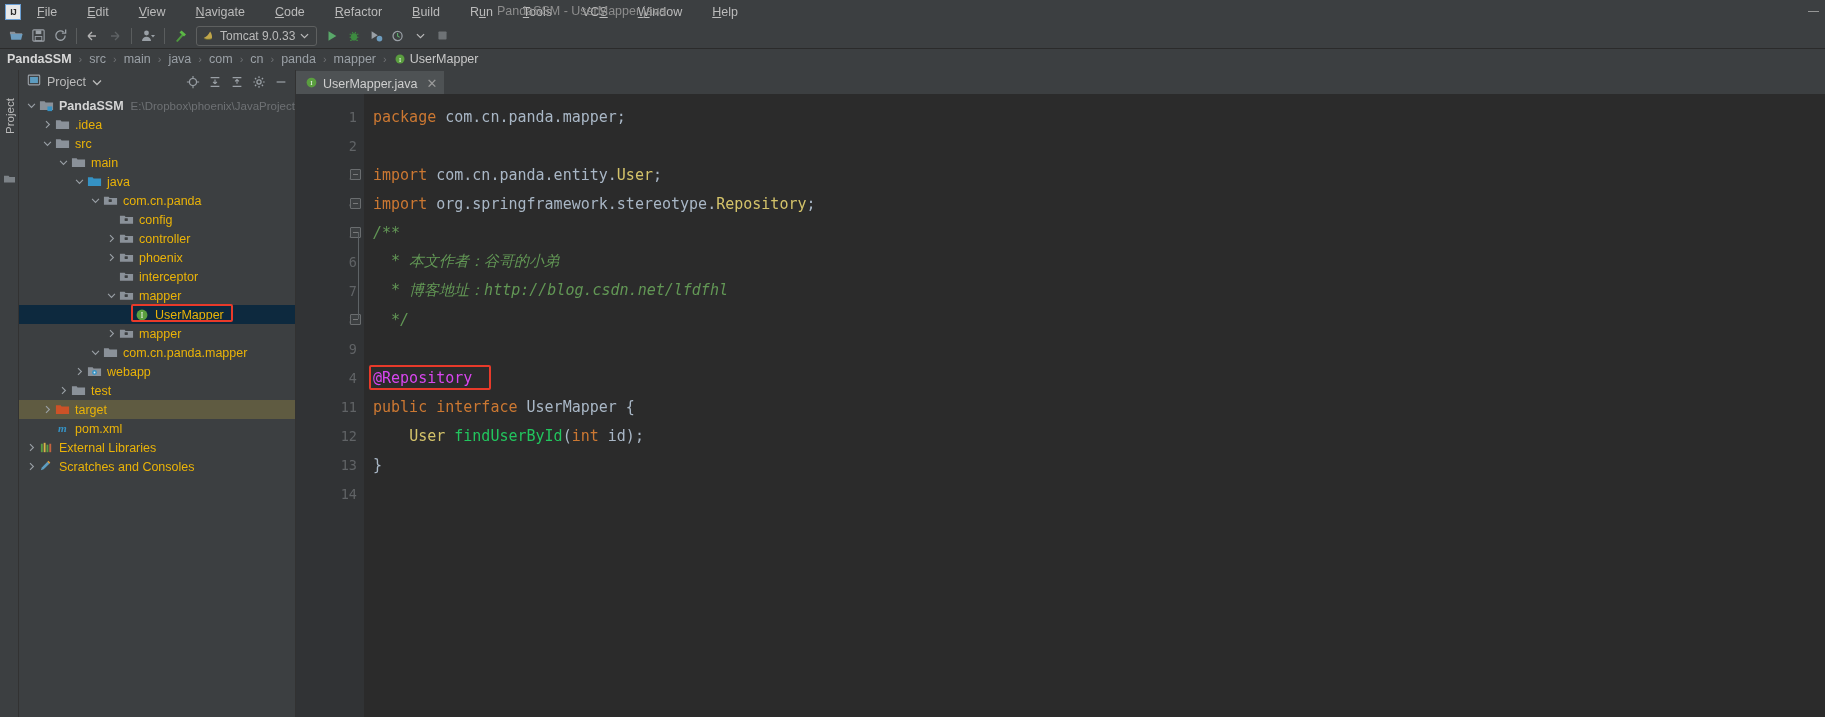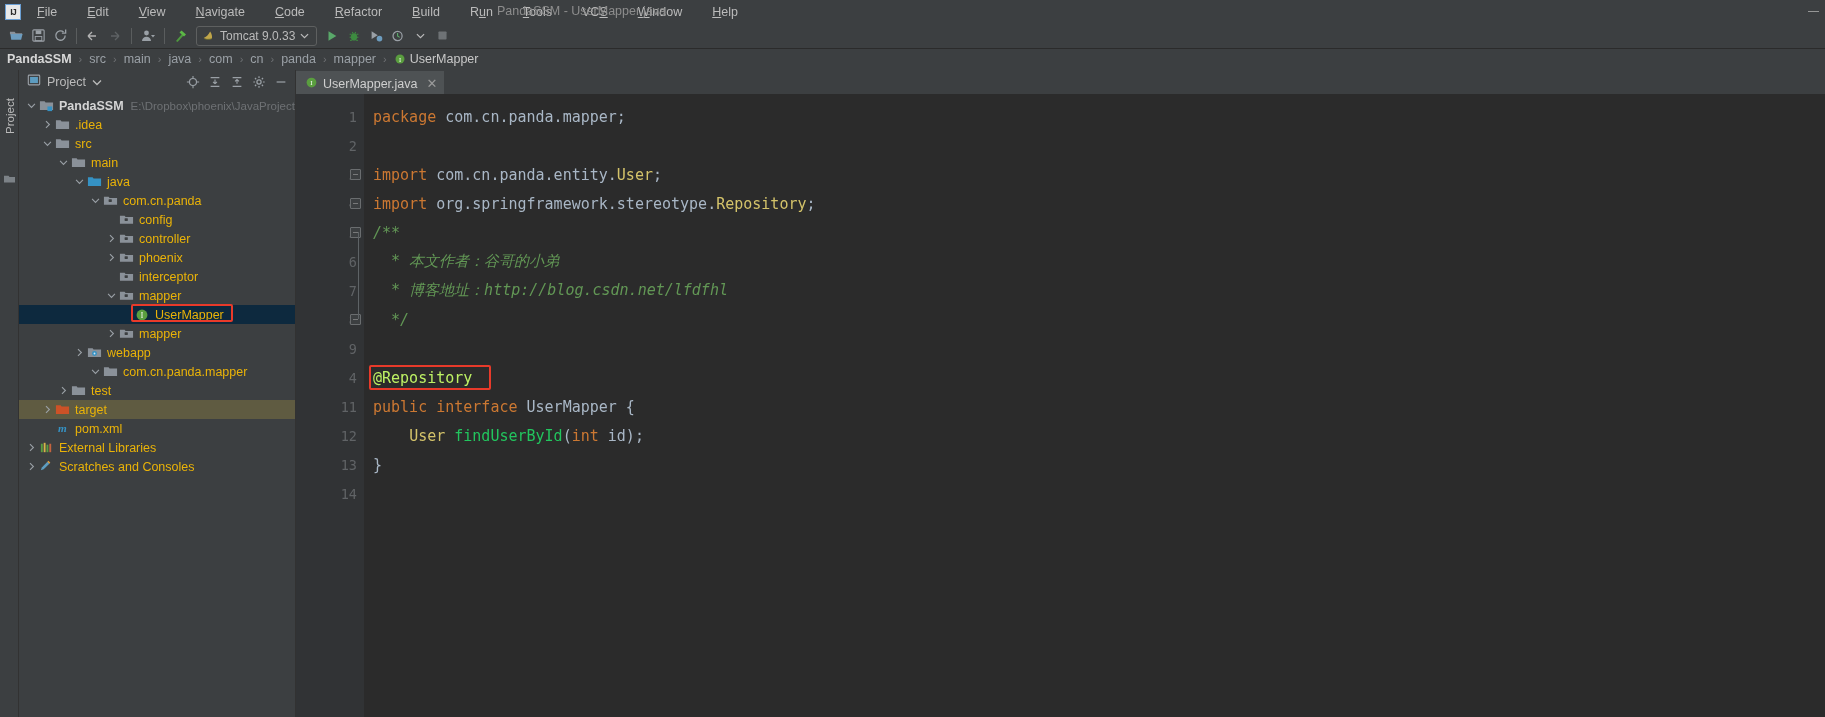--- a/index.html
+++ b/index.html
@@ -160,21 +160,21 @@
     flex: 1; padding-top: 8px; position: relative;
     font-family: "DejaVu Sans Mono", monospace;
     font-size: 15px;
   }
   .cl { height: 29px; display: flex; align-items: center; padding-left: 9px; white-space: pre; }
   .kw { color: #cc7832; }
   .id { color: #a9b7c6; }
   .cls { color: #d4c36a; }
   .mth { color: #22c55e; }
   .cmt { color: #629755; font-style: italic; }
-  .anno { color: #bef264; text-align: right; }
+  .anno { color: #d946ef; text-align: right; }
   .pun { color: #a9b7c6; }
   .code-redbox {
     position: absolute; border: 2px solid #e83a2a; border-radius: 2px;
     pointer-events: none;
   }
   .scroll-v {
     position: absolute; right: 0; top: 0; width: 12px; bottom: 0; background: #2b2b2b;
   }
 </style>
 </head>
@@ -541,47 +541,47 @@
             </svg>
           </span>
           <span class="nicon">
             <svg width="15" height="15" viewBox="0 0 16 16">
               <path d="M1 4h5l1 1.2h8v7.3H1z" fill="#8a9199"></path>
               <rect x="6" y="6.6" width="3.4" height="3" rx="0.5" fill="#3c3f41"></rect>
             </svg>
           </span>
           <span class="nlabel">mapper</span>
         </div>
+        <div class="node" style="padding-left: 70px;">
+          <span class="arrow">
+            <svg width="9" height="9" viewBox="0 0 10 10">
+              <path d="M1.2 3.3l3.8 3.8 3.8-3.8" fill="none" stroke="#9aa0a6" stroke-width="1.25"></path>
+            </svg>
+          </span>
+          <span class="nicon">
+            <svg width="15" height="15" viewBox="0 0 16 16">
+              <path d="M1 3.5h5l1 1.3h8v8H1z" fill="#8a9199"></path>
+            </svg>
+          </span>
+          <span class="nlabel">com.cn.panda.mapper</span>
+        </div>
         <div class="node" style="padding-left: 54px;">
           <span class="arrow">
             <svg width="9" height="9" viewBox="0 0 10 10">
               <path d="M3.3 1.2l3.8 3.8-3.8 3.8" fill="none" stroke="#9aa0a6" stroke-width="1.25"></path>
             </svg>
           </span>
           <span class="nicon">
             <svg width="15" height="15" viewBox="0 0 16 16">
               <path d="M1 3.5h5l1 1.3h8v8H1z" fill="#8a9199"></path>
               <circle cx="8" cy="9" r="2.6" fill="#3592c4"></circle>
               <circle cx="8" cy="9" r="1" fill="#cfe6f5"></circle>
             </svg>
           </span>
           <span class="nlabel">webapp</span>
-        </div>
-        <div class="node" style="padding-left: 70px;">
-          <span class="arrow">
-            <svg width="9" height="9" viewBox="0 0 10 10">
-              <path d="M1.2 3.3l3.8 3.8 3.8-3.8" fill="none" stroke="#9aa0a6" stroke-width="1.25"></path>
-            </svg>
-          </span>
-          <span class="nicon">
-            <svg width="15" height="15" viewBox="0 0 16 16">
-              <path d="M1 3.5h5l1 1.3h8v8H1z" fill="#8a9199"></path>
-            </svg>
-          </span>
-          <span class="nlabel">com.cn.panda.mapper</span>
         </div>
         <div class="node" style="padding-left: 38px;">
           <span class="arrow">
             <svg width="9" height="9" viewBox="0 0 10 10">
               <path d="M3.3 1.2l3.8 3.8-3.8 3.8" fill="none" stroke="#9aa0a6" stroke-width="1.25"></path>
             </svg>
           </span>
           <span class="nicon">
             <svg width="15" height="15" viewBox="0 0 16 16">
               <path d="M1 3.5h5l1 1.3h8v8H1z" fill="#8a9199"></path>

